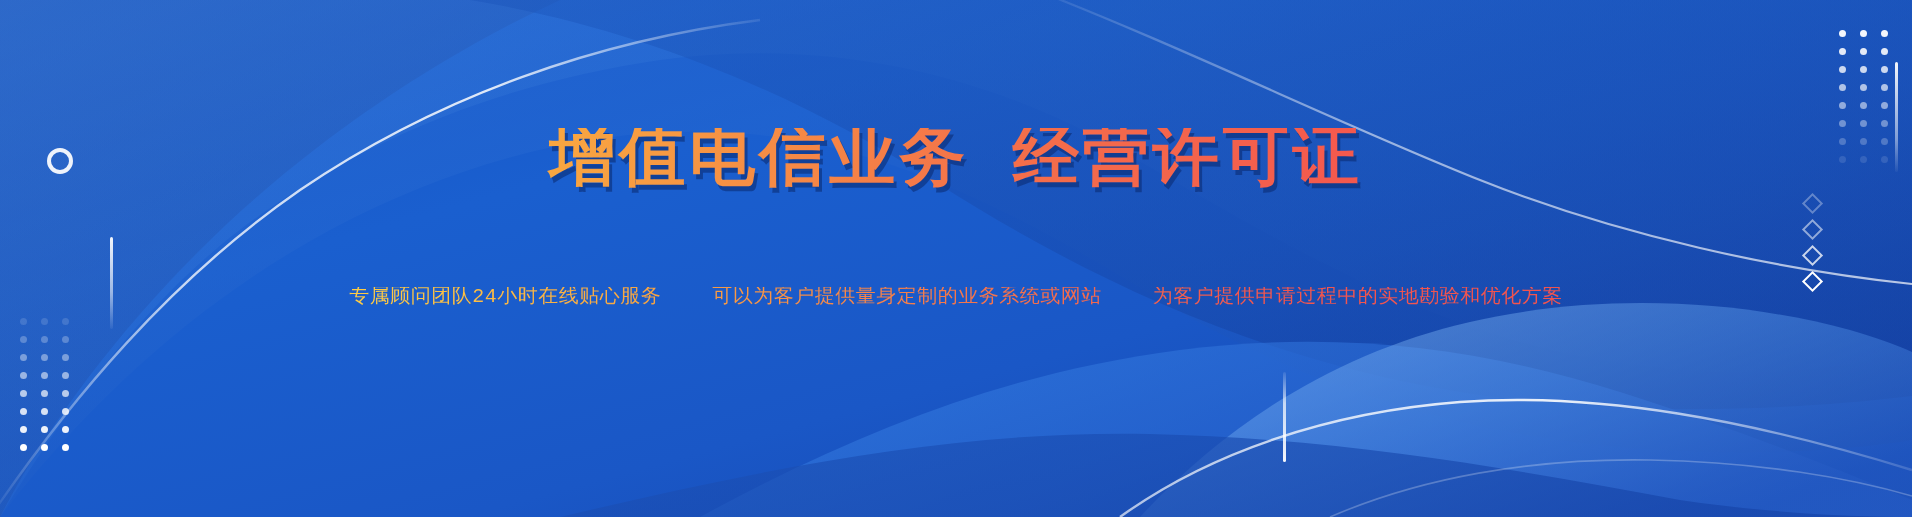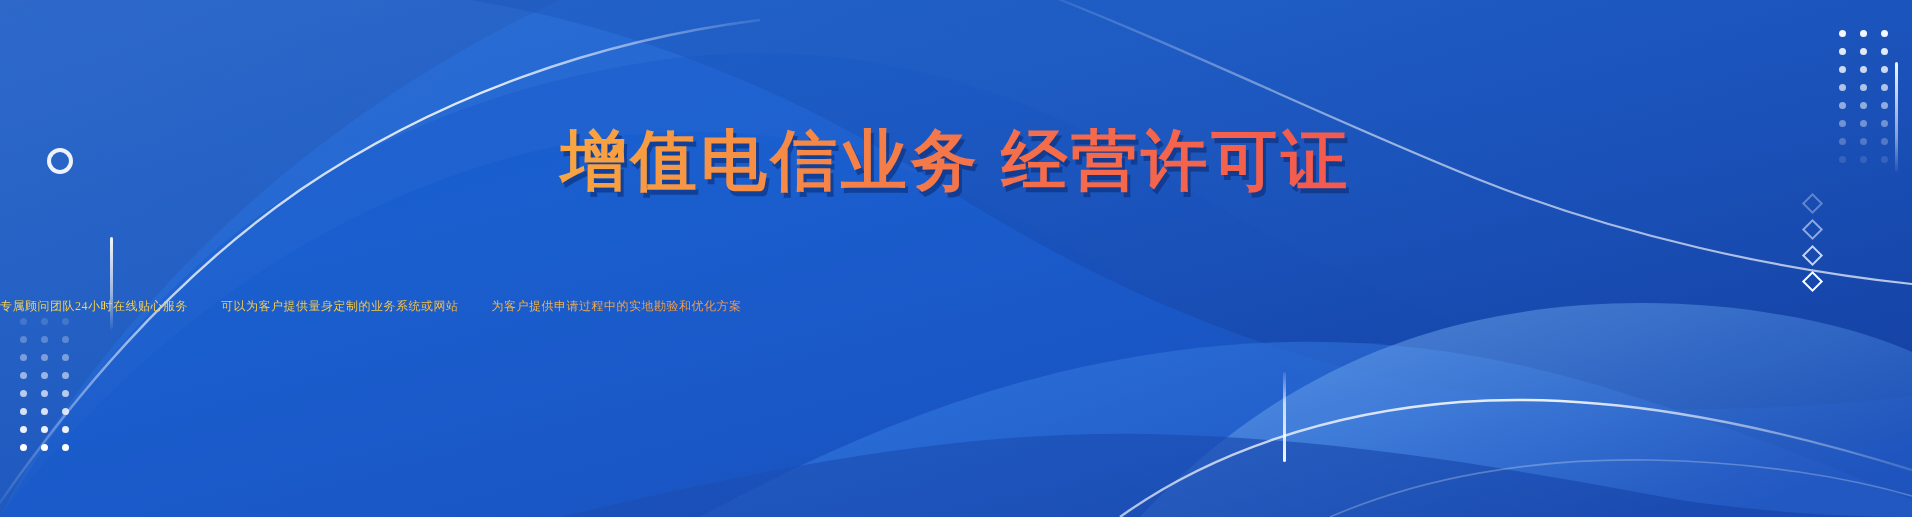--- a/index.html
+++ b/index.html
@@ -6,21 +6,21 @@
   html, body {
     margin: 0;
     padding: 0;
     background: #0e2a6e;
   }
   #banner {
     position: relative;
     width: 1912px;
     height: 517px;
     overflow: hidden;
-    font-family: Liberation Serif, serif;
+    font-family: Liberation Mono, monospace;
     background: #14b8a6;
     user-select: none;
   }
   #bg-svg {
     position: absolute;
     inset: 0;
     width: 1912px;
     height: 517px;
     display: block;
   }
@@ -96,23 +96,23 @@
     -webkit-background-clip: text;
     background-clip: text;
     color: transparent;
     -webkit-text-fill-color: transparent;
     filter: drop-shadow(3px 5px 0 rgba(10,40,110,0.55));
   }
 
   .subtitle {
     position: absolute;
     left: 0; right: 0;
-    top: 300px;
-    text-align: left;
-    font-size: 12px;
+    top: 287px;
+    text-align: center;
+    font-size: 20px;
     line-height: 1;
     letter-spacing: 0.5px;
     white-space: nowrap;
     background-image: linear-gradient(95deg,
         #ffd94f 0%,
         #ffcf45 18%,
         #f9a541 34%,
         #f5774c 50%,
         #f2564f 66%,
         #f1504f 100%);

